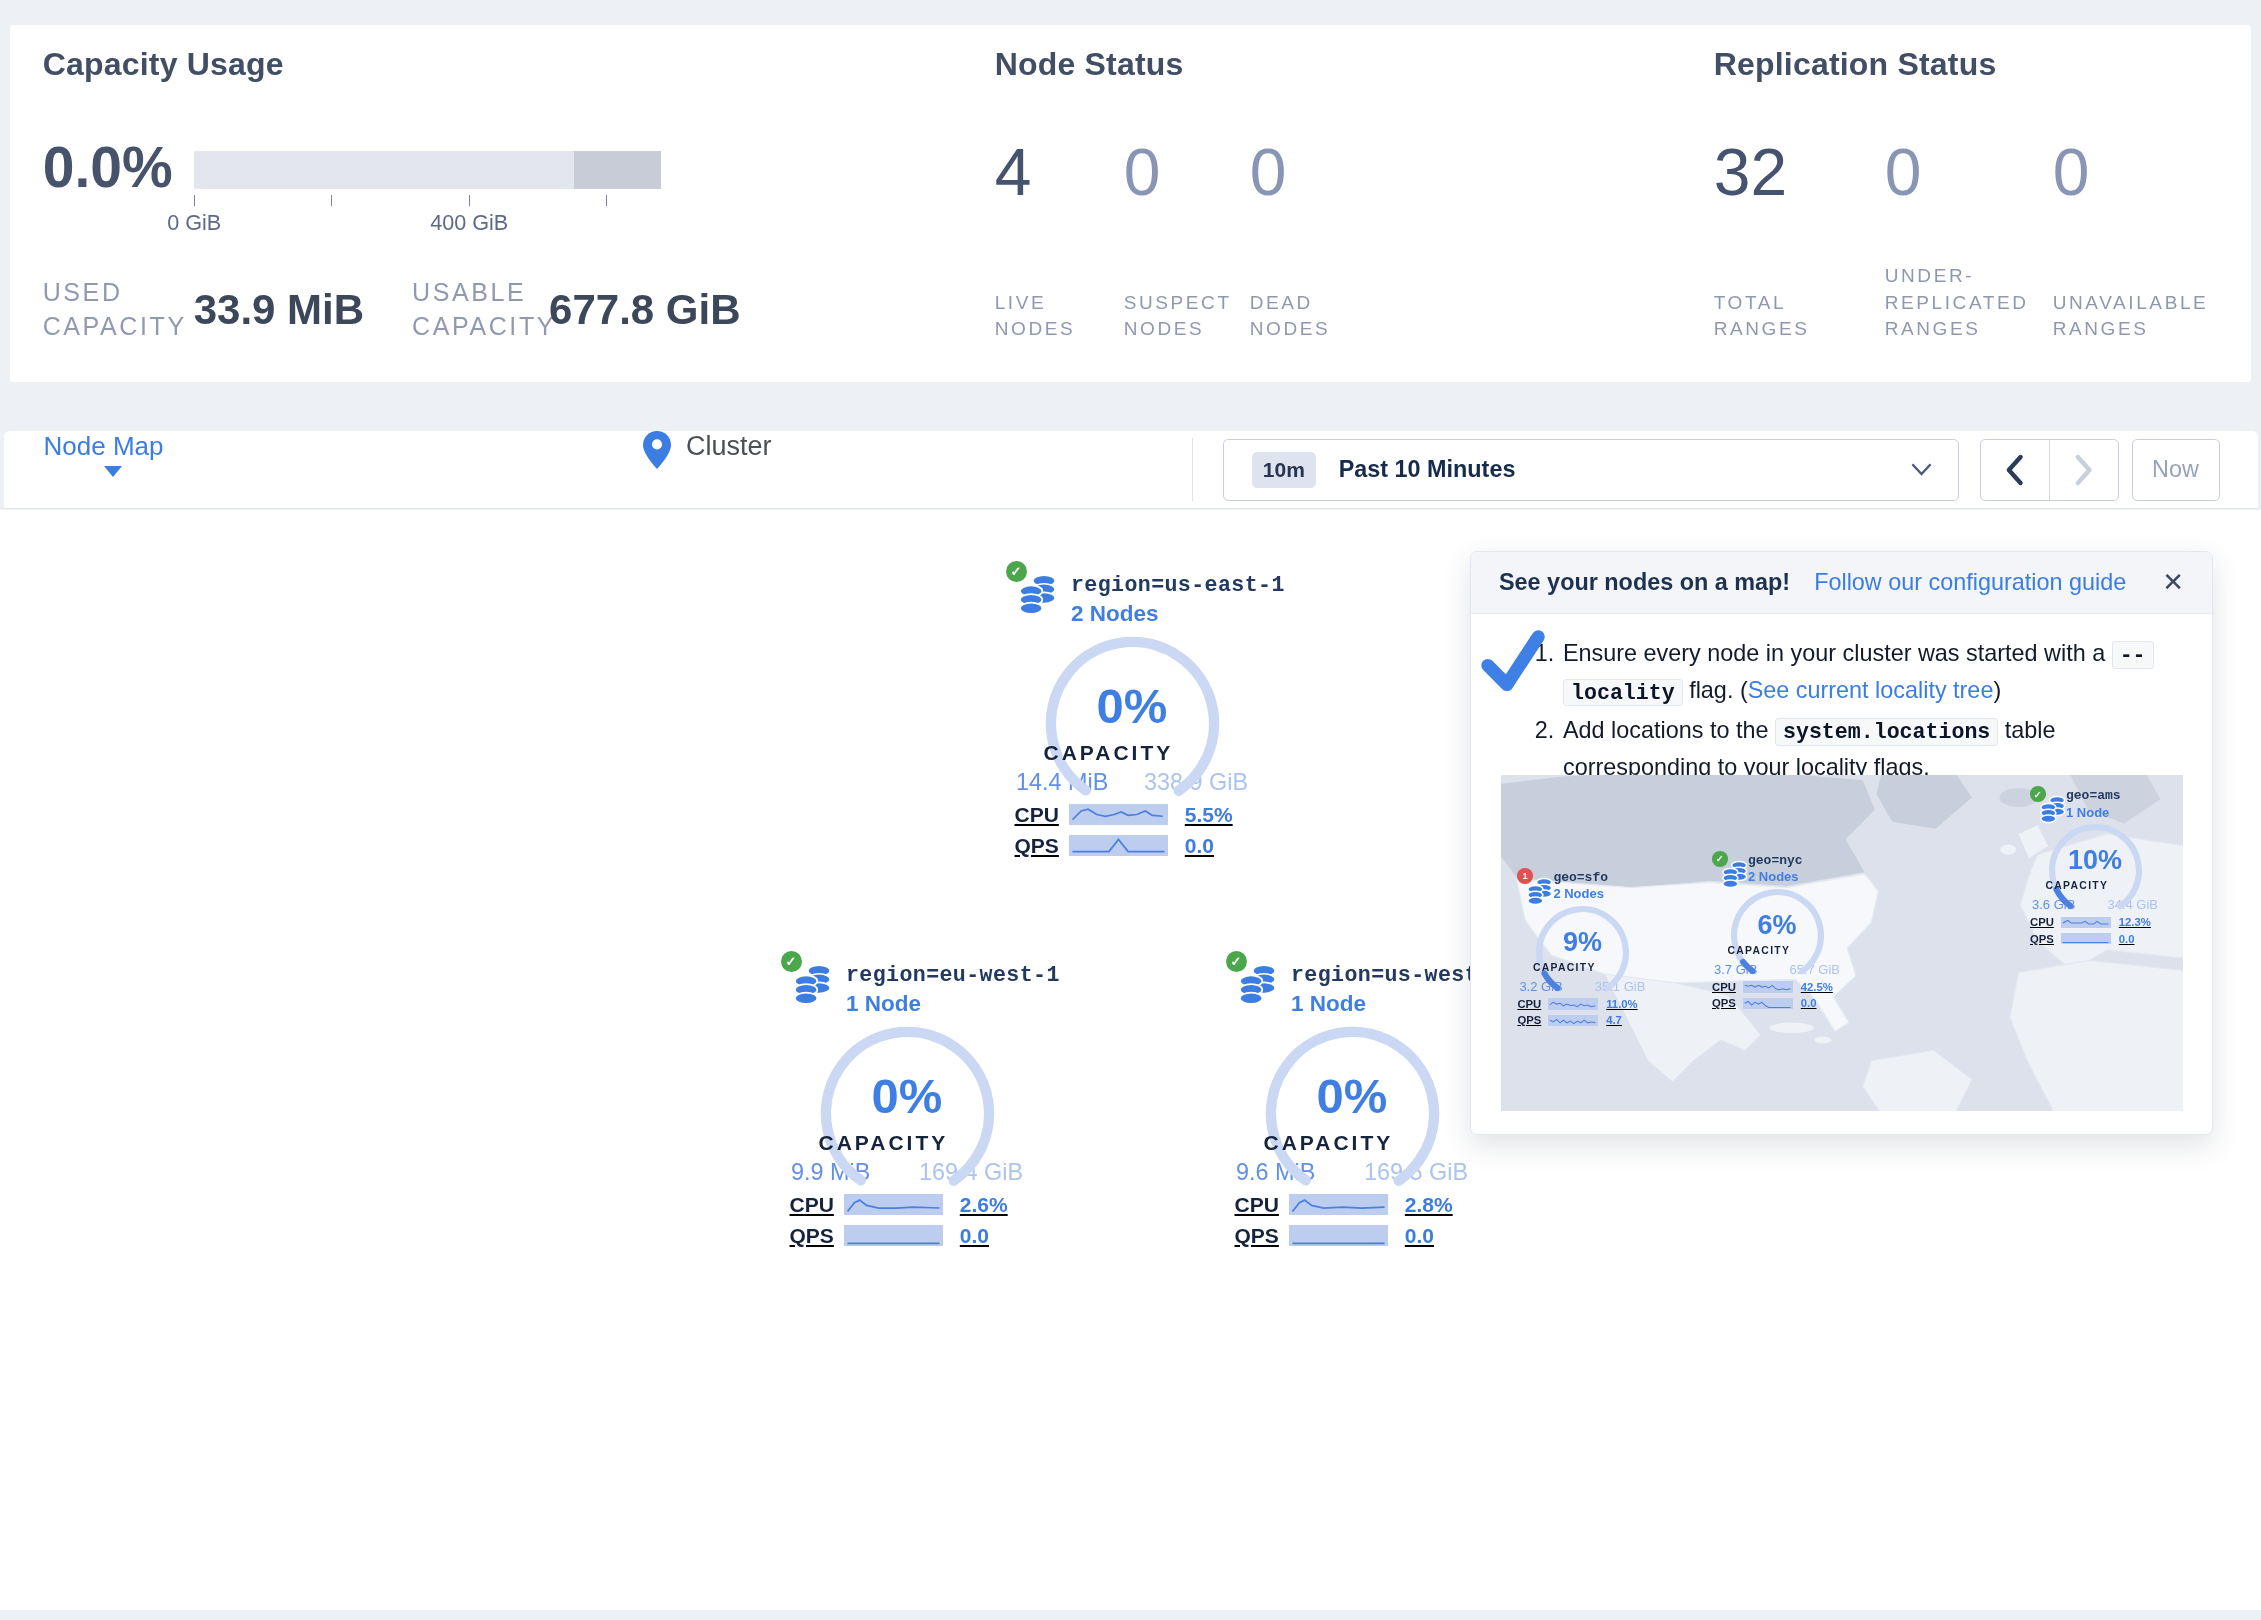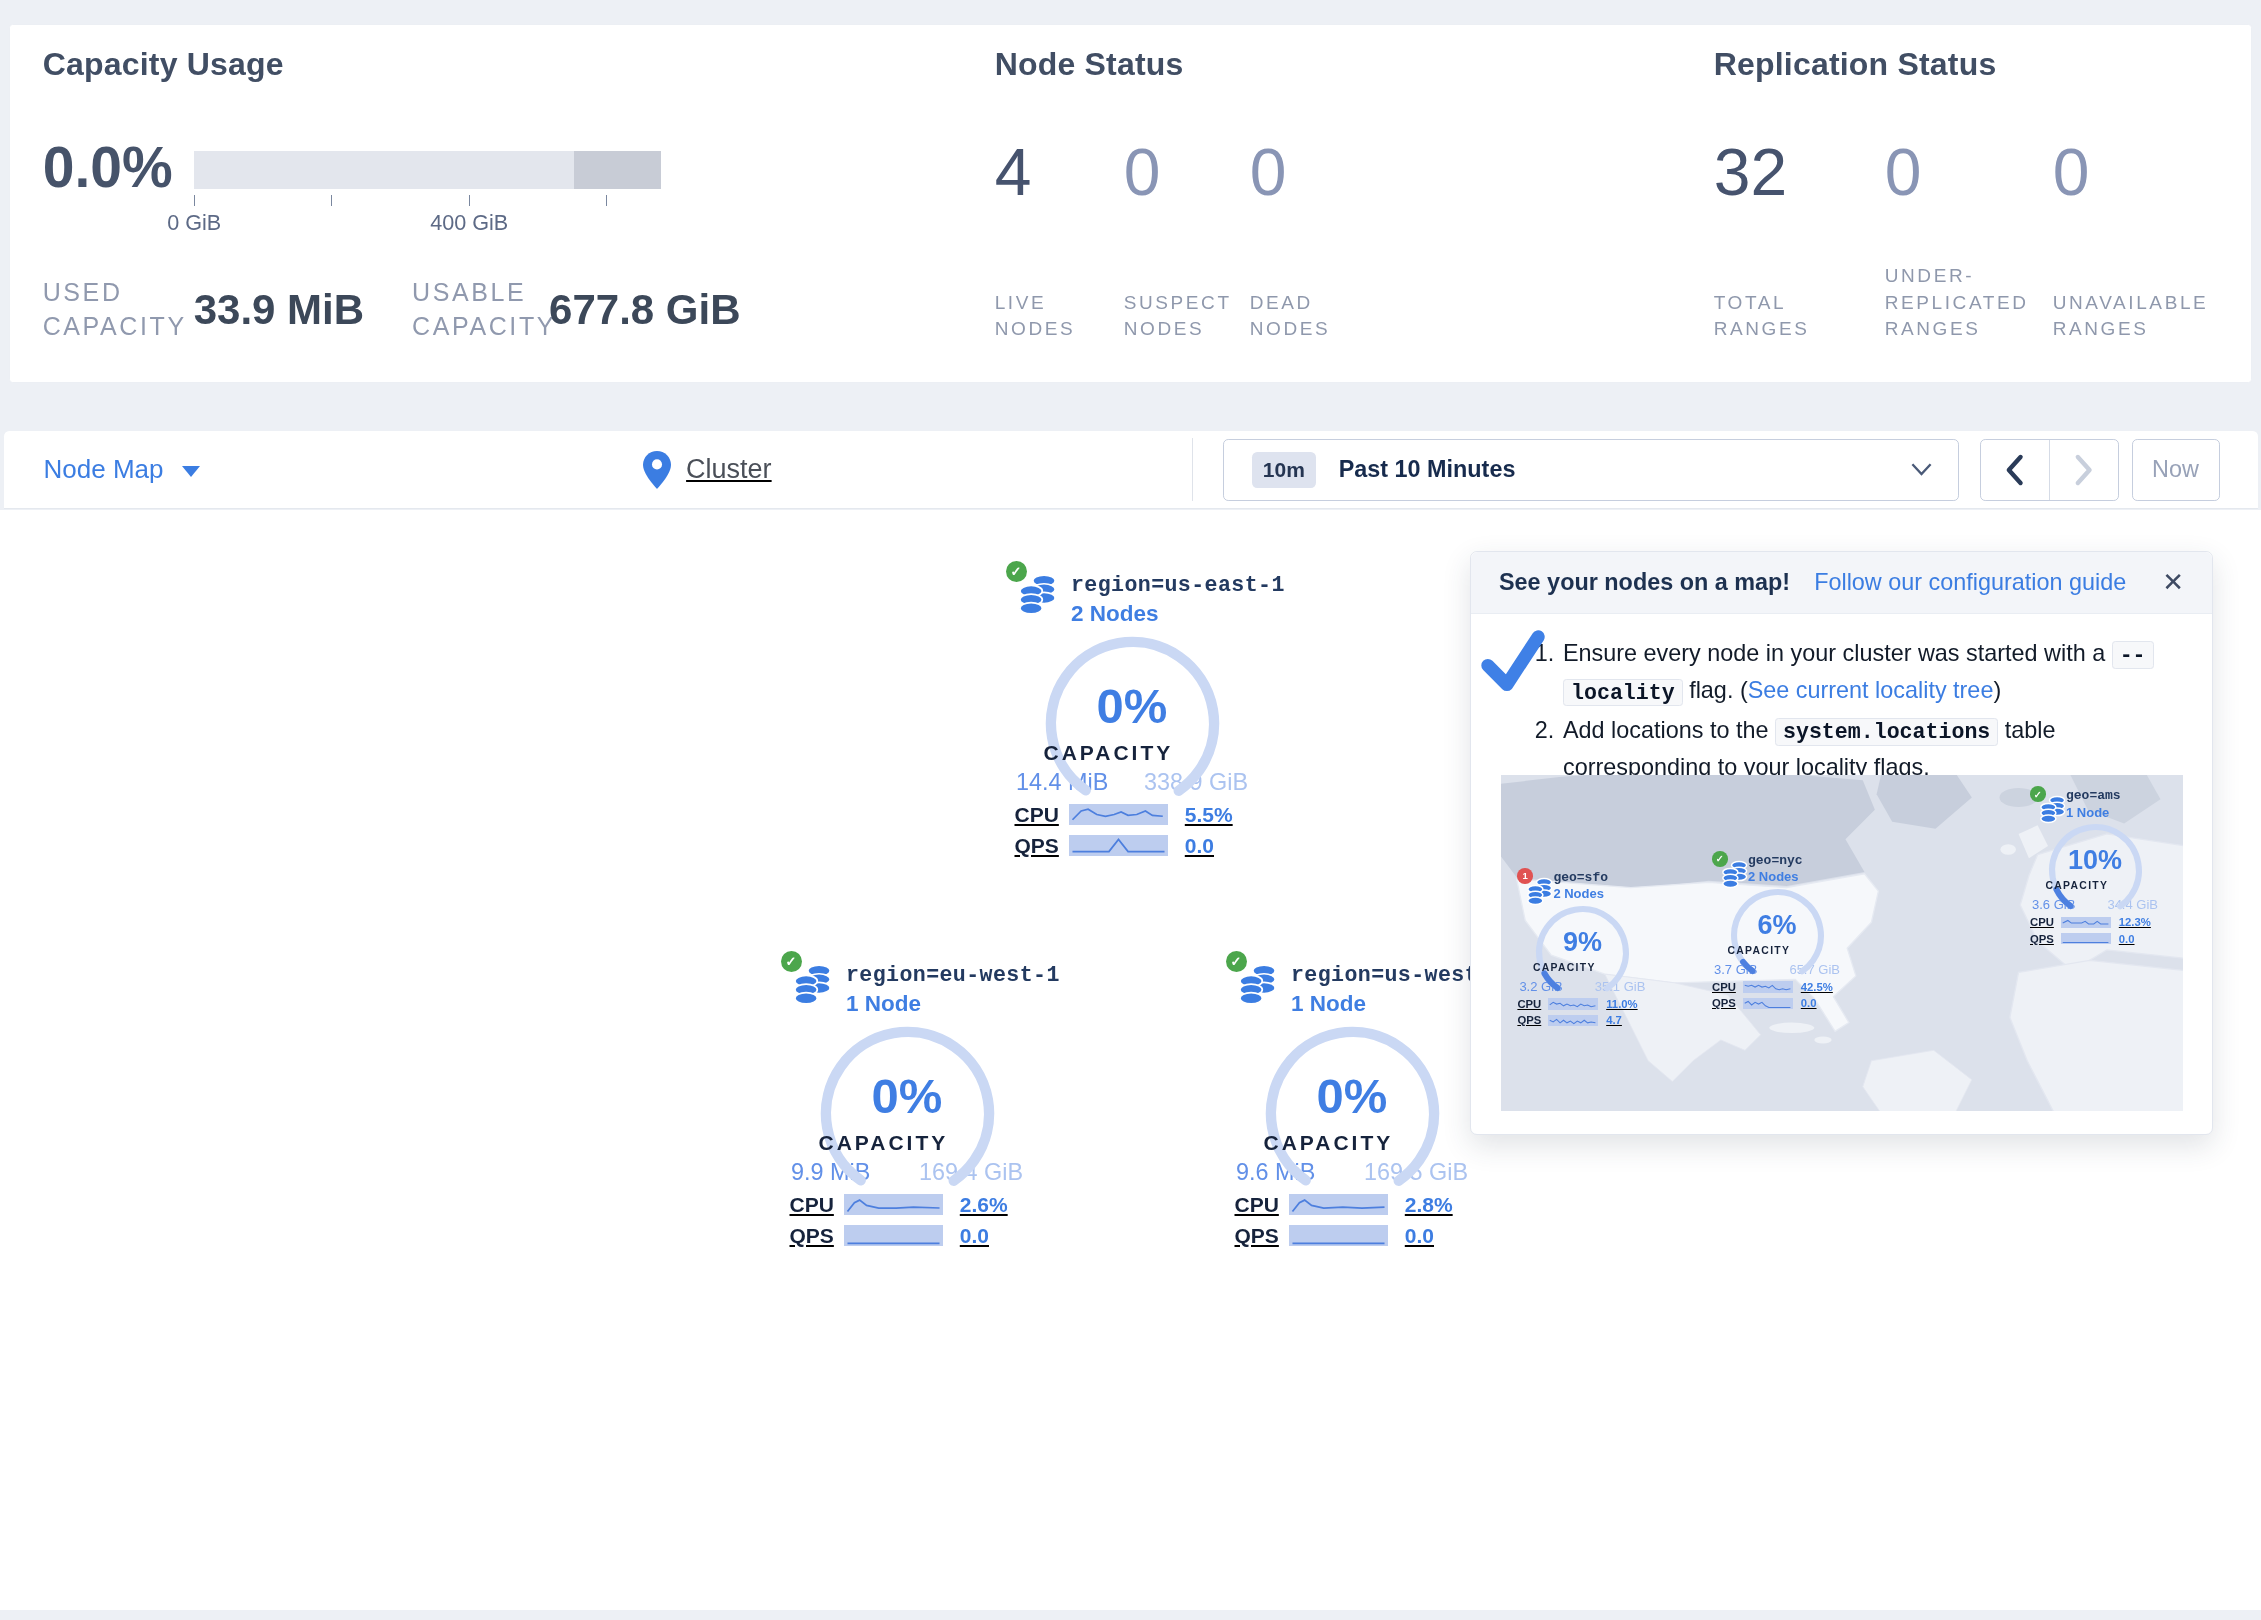--- a/index.html
+++ b/index.html
@@ -26,25 +26,25 @@
 
   .stat-group { position:absolute; top:114px; height:204px; }
   .stat-item { position:absolute; top:0; height:204px; }
   .stat-number { font-size:66px; line-height:1; color:#46536e; }
   .stat-number.dim { color:#8995b5; }
   .stat-label { position:absolute; left:0; bottom:0; font-size:19px; letter-spacing:2.6px; color:#8f98ac; line-height:1.4; }
 
   
   .toolbar { position:absolute; left:3.5px; right:3.5px; top:431px; height:78px; background:#ffffff;
              border-radius:5.2px 5.2px 0 0; border-bottom:0.9px solid #e4e8ee; }
-  .view-selector { position:absolute; left:40px; top:0; height:100%; display:flex; align-items:center; cursor:pointer; }
+  .view-selector { position:absolute; left:40px; top:0; height:100%; display:flex; align-items:center; cursor:pointer;flex-direction:column; }
   .view-selector-label { font-size:26px; color:#3b7de2; }
   .caret-down { width:0; height:0; border-left:9.5px solid transparent; border-right:9.5px solid transparent;
                 border-top:11.3px solid #3b7de2; margin-left:19px; margin-top:3.5px; }
-  .breadcrumb { position:absolute; left:639px; top:0; height:100%; display:flex; align-items:center; gap:15.6px;text-decoration:underline; }
+  .breadcrumb { position:absolute; left:639px; top:0; height:100%; display:flex; gap:15.6px; }
   .breadcrumb-label { font-size:27px; color:#4a4f58; }
   .toolbar-divider { position:absolute; left:1188px; top:7px; bottom:7px; width:0.9px; background:#dfe3ea; }
 
   .time-dropdown { position:absolute; left:1219px; top:7.8px; width:736px; height:62px; background:#fff;
                    border:0.9px solid #c6cede; border-radius:5.2px; display:flex; align-items:center; cursor:pointer; }
   .time-badge { margin-left:28px; background:#dee3ef; border-radius:5.2px; padding:6px 11.3px;
                 font-size:21px; font-weight:bold; color:#253552; }
   .time-label { margin-left:22.5px; font-size:23.4px; font-weight:bold; color:#172b4d; }
   .time-chevron { margin-left:auto; margin-right:26px; }
 

